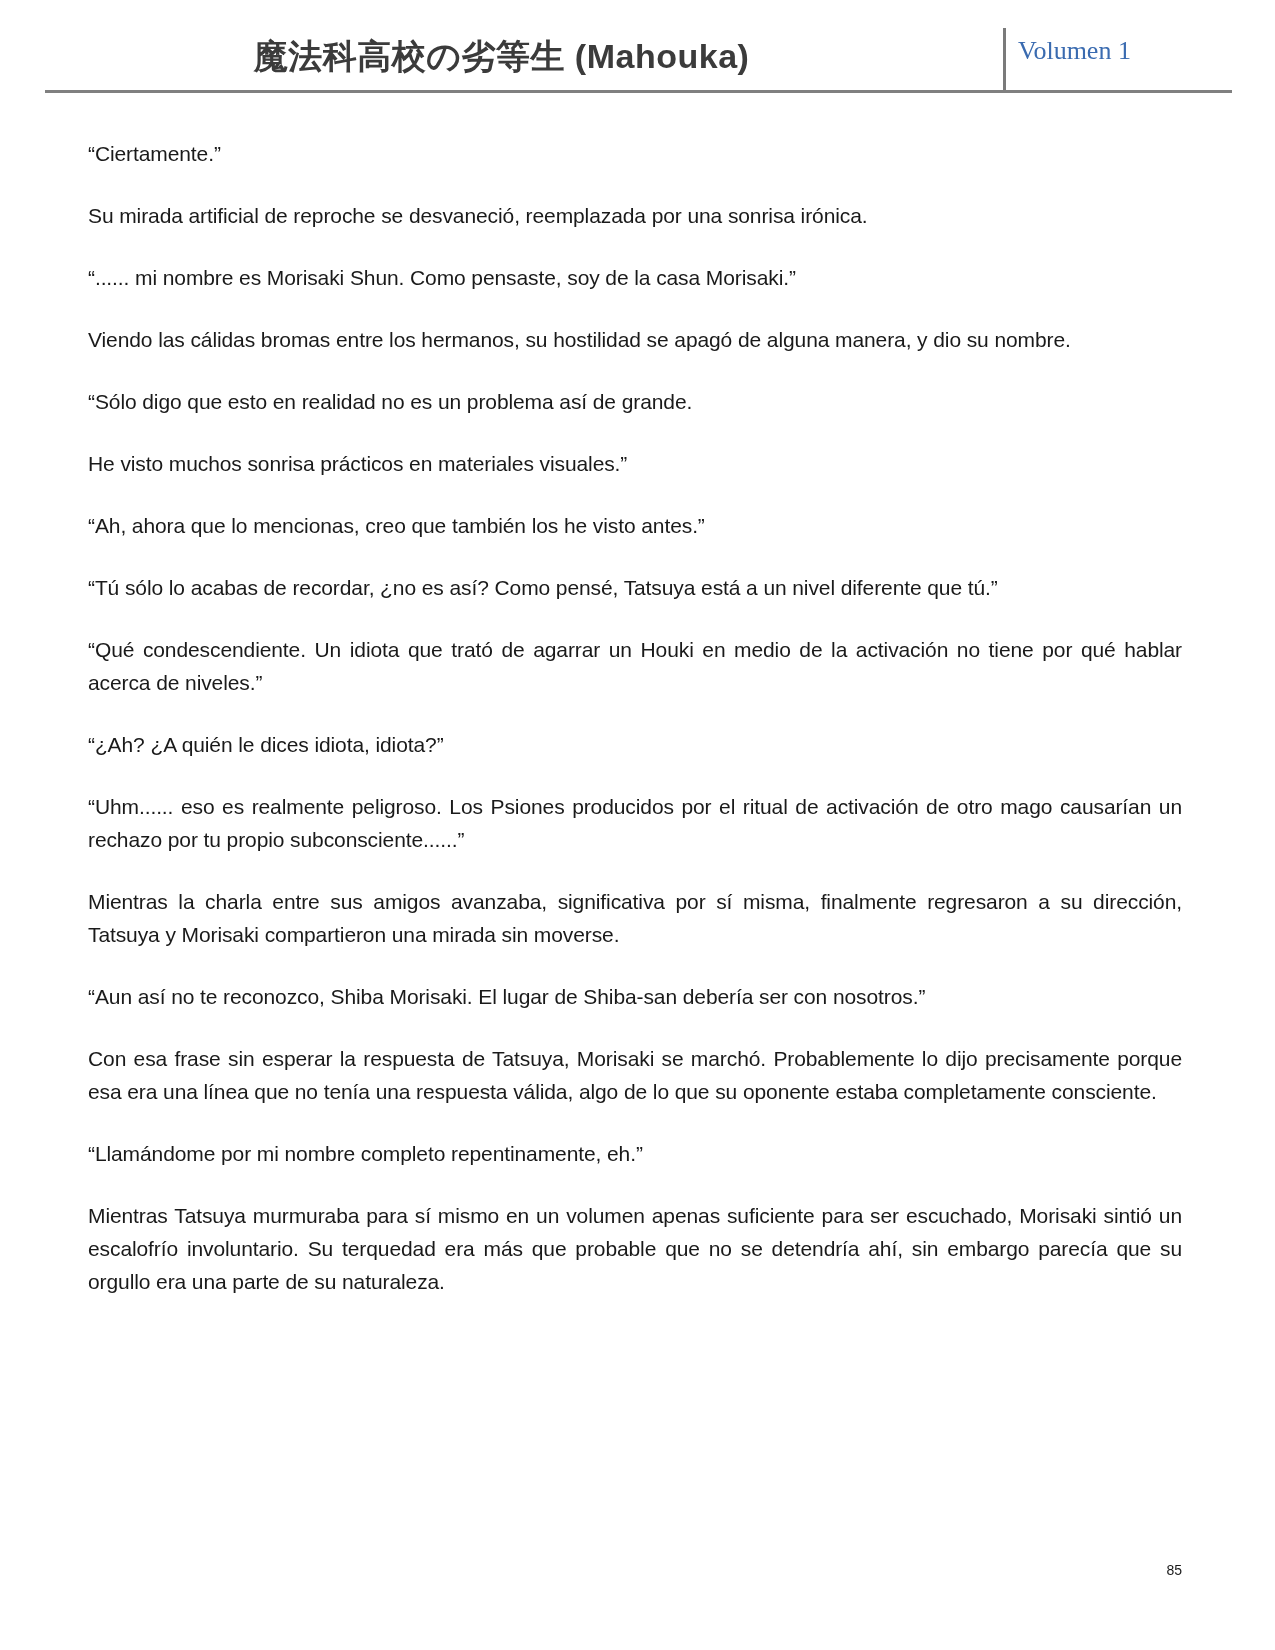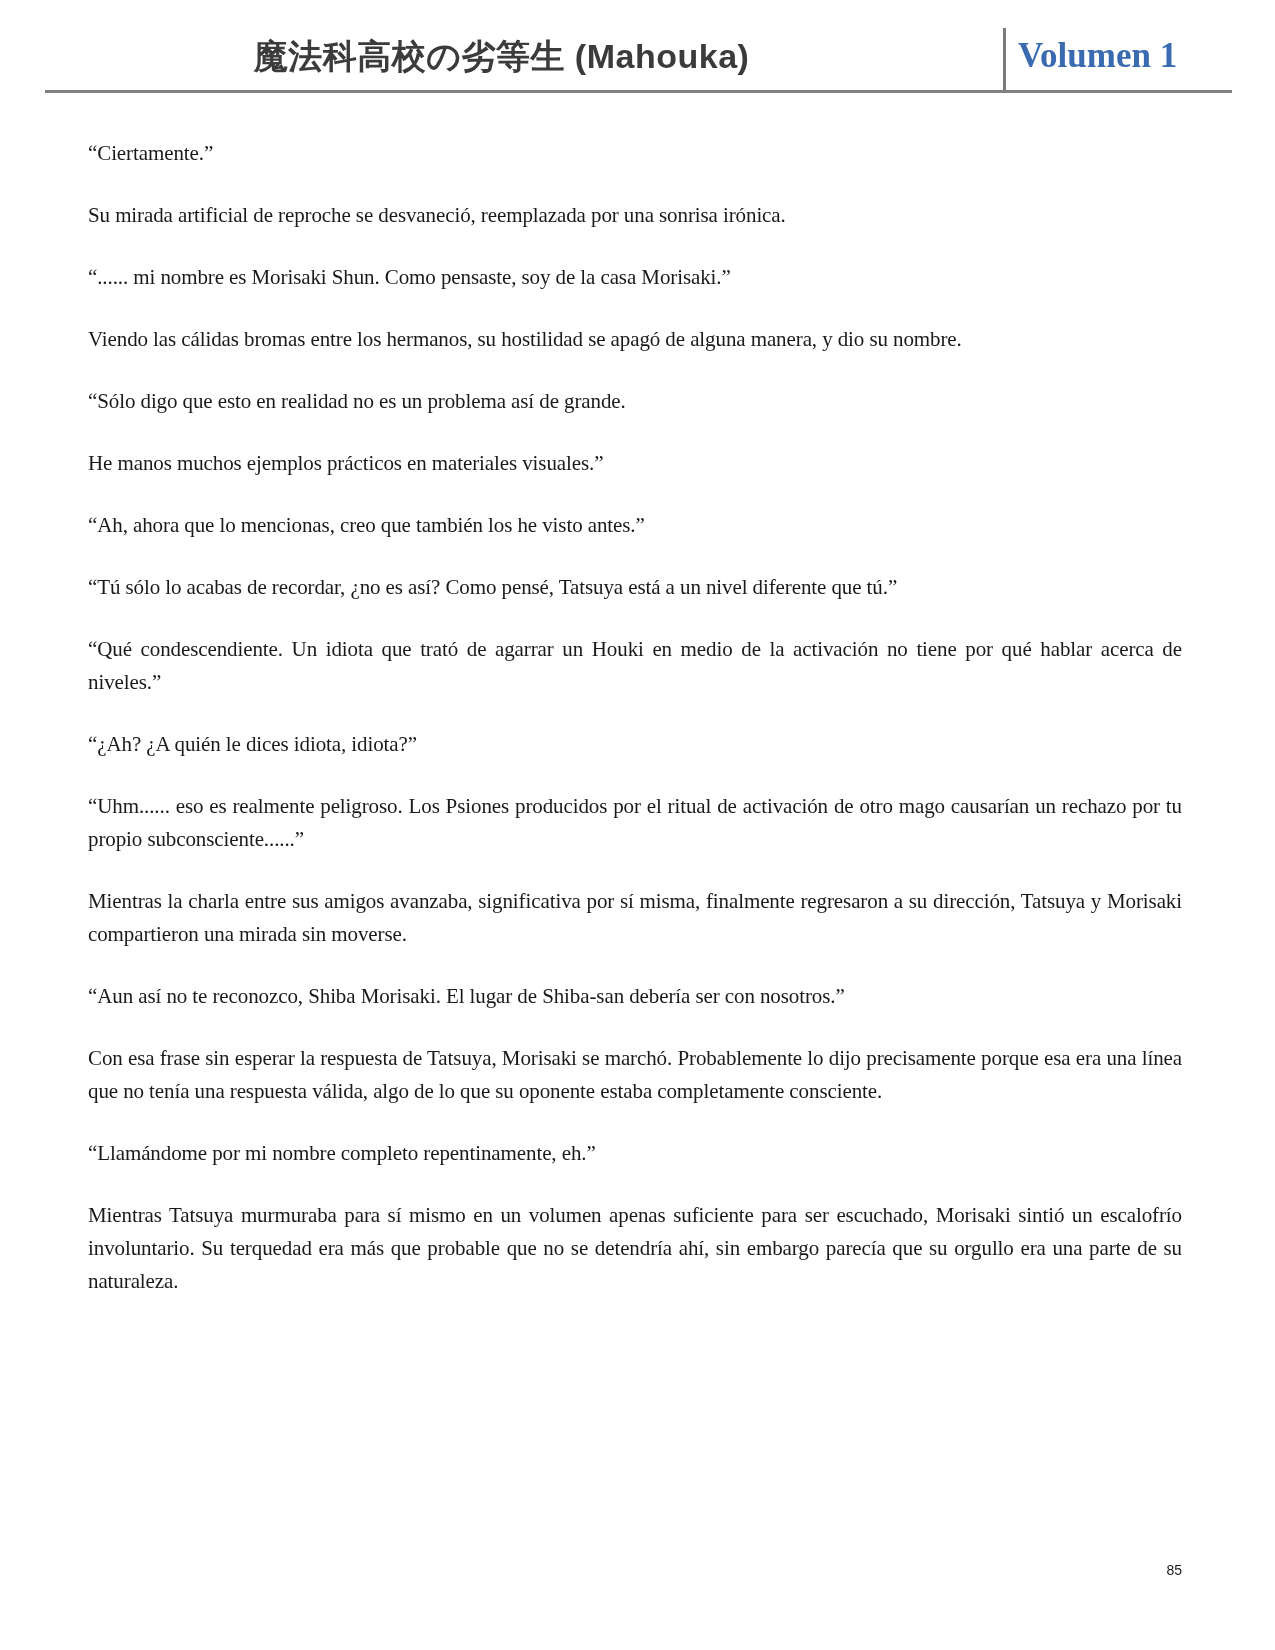--- a/index.html
+++ b/index.html
@@ -31,22 +31,22 @@
     left: 1003px;
     width: 3px;
     height: 65px;
     background: #7a7a7a;
   }
   .header-volume {
     position: absolute;
     top: 36px;
     left: 1018px;
     font-family: "Liberation Serif", serif;
-    font-size: 35px;
-    font-weight: bold;
+    font-size: 26px;
+    font-weight: normal;
     color: #3a6bb0;
     white-space: nowrap;
   }
   .header-rule {
     position: absolute;
     top: 90px;
     left: 45px;
     width: 1187px;
     height: 3px;
     background: #808080;
@@ -59,21 +59,20 @@
     left: 88px;
     width: 1094px;
   }
   .body-text p {
     margin: 0 0 29px 0;
     font-size: 21px;
     line-height: 33px;
     color: #1a1a1a;
     text-align: justify;
     letter-spacing: -0.1px;
-    font-family: Liberation Serif, serif;
   }
 
   
   .footer {
     position: absolute;
     top: 1562px;
     left: 88px;
     width: 1094px;
     text-align: right;
     font-size: 14px;
@@ -92,21 +91,21 @@
   <div class="header-volume">Volumen 1</div>
 
   <div class="header-rule"></div>
 
   <div class="body-text">
     <p>“Ciertamente.”</p>
     <p>Su mirada artificial de reproche se desvaneció, reemplazada por una sonrisa irónica.</p>
     <p>“...... mi nombre es Morisaki Shun. Como pensaste, soy de la casa Morisaki.”</p>
     <p>Viendo las cálidas bromas entre los hermanos, su hostilidad se apagó de alguna manera, y dio su nombre.</p>
     <p>“Sólo digo que esto en realidad no es un problema así de grande.</p>
-    <p>He manos muchos ejemplos prácticos en materiales visuales.”</p>
+    <p>He visto muchos sonrisa prácticos en materiales visuales.”</p>
     <p>“Ah, ahora que lo mencionas, creo que también los he visto antes.”</p>
     <p>“Tú sólo lo acabas de recordar, ¿no es así? Como pensé, Tatsuya está a un nivel diferente que tú.”</p>
     <p>“Qué condescendiente. Un idiota que trató de agarrar un Houki en medio de la activación no tiene por qué hablar acerca de niveles.”</p>
     <p>“¿Ah? ¿A quién le dices idiota, idiota?”</p>
     <p>“Uhm...... eso es realmente peligroso. Los Psiones producidos por el ritual de activación de otro mago causarían un rechazo por tu propio subconsciente......”</p>
     <p>Mientras la charla entre sus amigos avanzaba, significativa por sí misma, finalmente regresaron a su dirección, Tatsuya y Morisaki compartieron una mirada sin moverse.</p>
     <p>“Aun así no te reconozco, Shiba Morisaki. El lugar de Shiba-san debería ser con nosotros.”</p>
     <p>Con esa frase sin esperar la respuesta de Tatsuya, Morisaki se marchó. Probablemente lo dijo precisamente porque esa era una línea que no tenía una respuesta válida, algo de lo que su oponente estaba completamente consciente.</p>
     <p>“Llamándome por mi nombre completo repentinamente, eh.”</p>
     <p>Mientras Tatsuya murmuraba para sí mismo en un volumen apenas suficiente para ser escuchado, Morisaki sintió un escalofrío involuntario. Su terquedad era más que probable que no se detendría ahí, sin embargo parecía que su orgullo era una parte de su naturaleza.</p>

